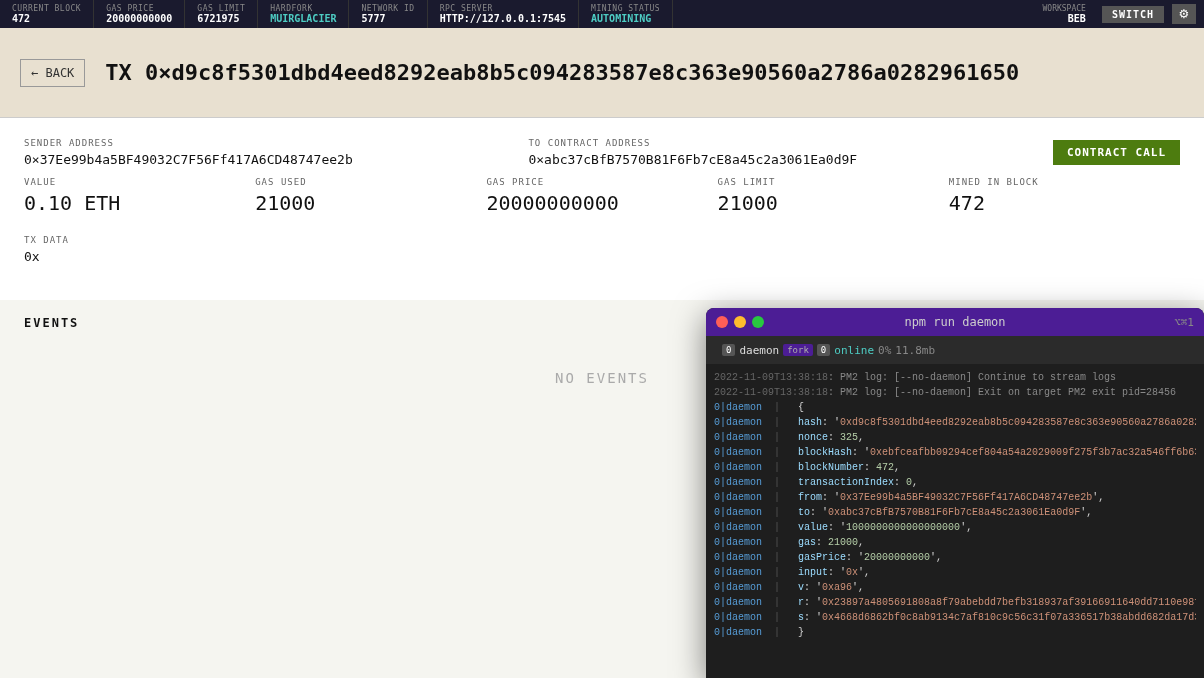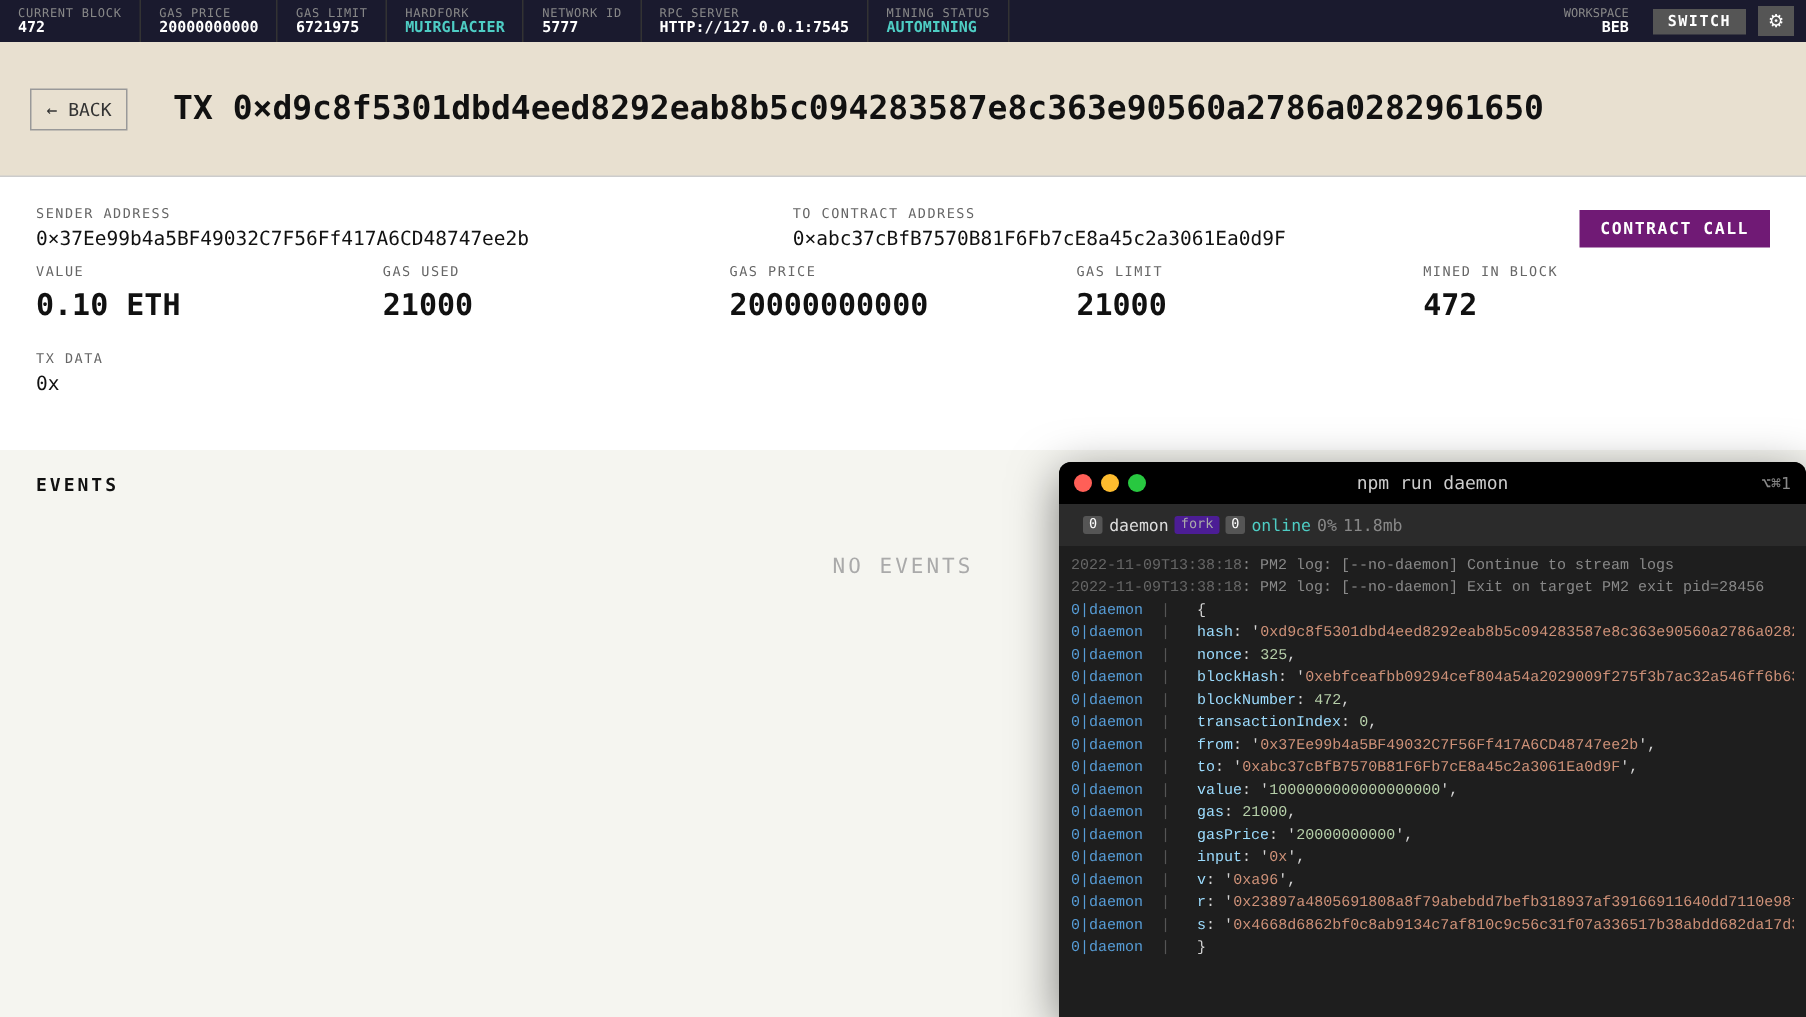--- a/index.html
+++ b/index.html
@@ -85,21 +85,20 @@
     }
 
     
     .back-bar {
       background: #e8e0d0;
       height: 90px;
       display: flex;
       align-items: center;
       padding: 0 20px;
       border-bottom: 1px solid #ccc;
-      gap: 10px;
     }
     .back-btn {
       background: none;
       border: none;
       font-size: 12px;
       font-family: monospace;
       cursor: pointer;
       color: #333;
       padding: 6px 10px;
       border: 1px solid #999;
@@ -138,21 +137,21 @@
       text-transform: uppercase;
       letter-spacing: 1px;
       margin-bottom: 4px;
     }
     .field-value {
       font-size: 13px;
       color: #111;
       font-family: monospace;
     }
     .contract-call-badge {
-      background: #701a75;
+      background: #4d7c0f;
       color: #fff;
       font-size: 11px;
       padding: 6px 14px;
       font-weight: bold;
       letter-spacing: 1px;
       white-space: nowrap;
       margin-left: 20px;
       align-self: center;
     }
 
@@ -162,21 +161,21 @@
       gap: 0;
       margin-bottom: 20px;
     }
     .metric-block {
       flex: 1;
     }
     .metric-value {
       font-size: 20px;
       color: #111;
       font-family: monospace;
-      font-weight: bold;
+      font-weight: normal;
     }
 
     
     .tx-data-section {
       margin-bottom: 16px;
     }
 
     
     .events-section {
       padding: 16px 24px;
@@ -204,21 +203,21 @@
       width: 498px;
       height: 370px;
       background: #1e1e1e;
       border-radius: 8px 8px 0 0;
       box-shadow: 0 8px 32px rgba(0,0,0,0.5);
       overflow: hidden;
       display: flex;
       flex-direction: column;
     }
     .terminal-titlebar {
-      background: #000000;
+      background: #4c1d95;
       height: 28px;
       display: flex;
       align-items: center;
       padding: 0 10px;
       flex-shrink: 0;
       position: relative;
     }
     .terminal-dots {
       display: flex;
       gap: 6px;

